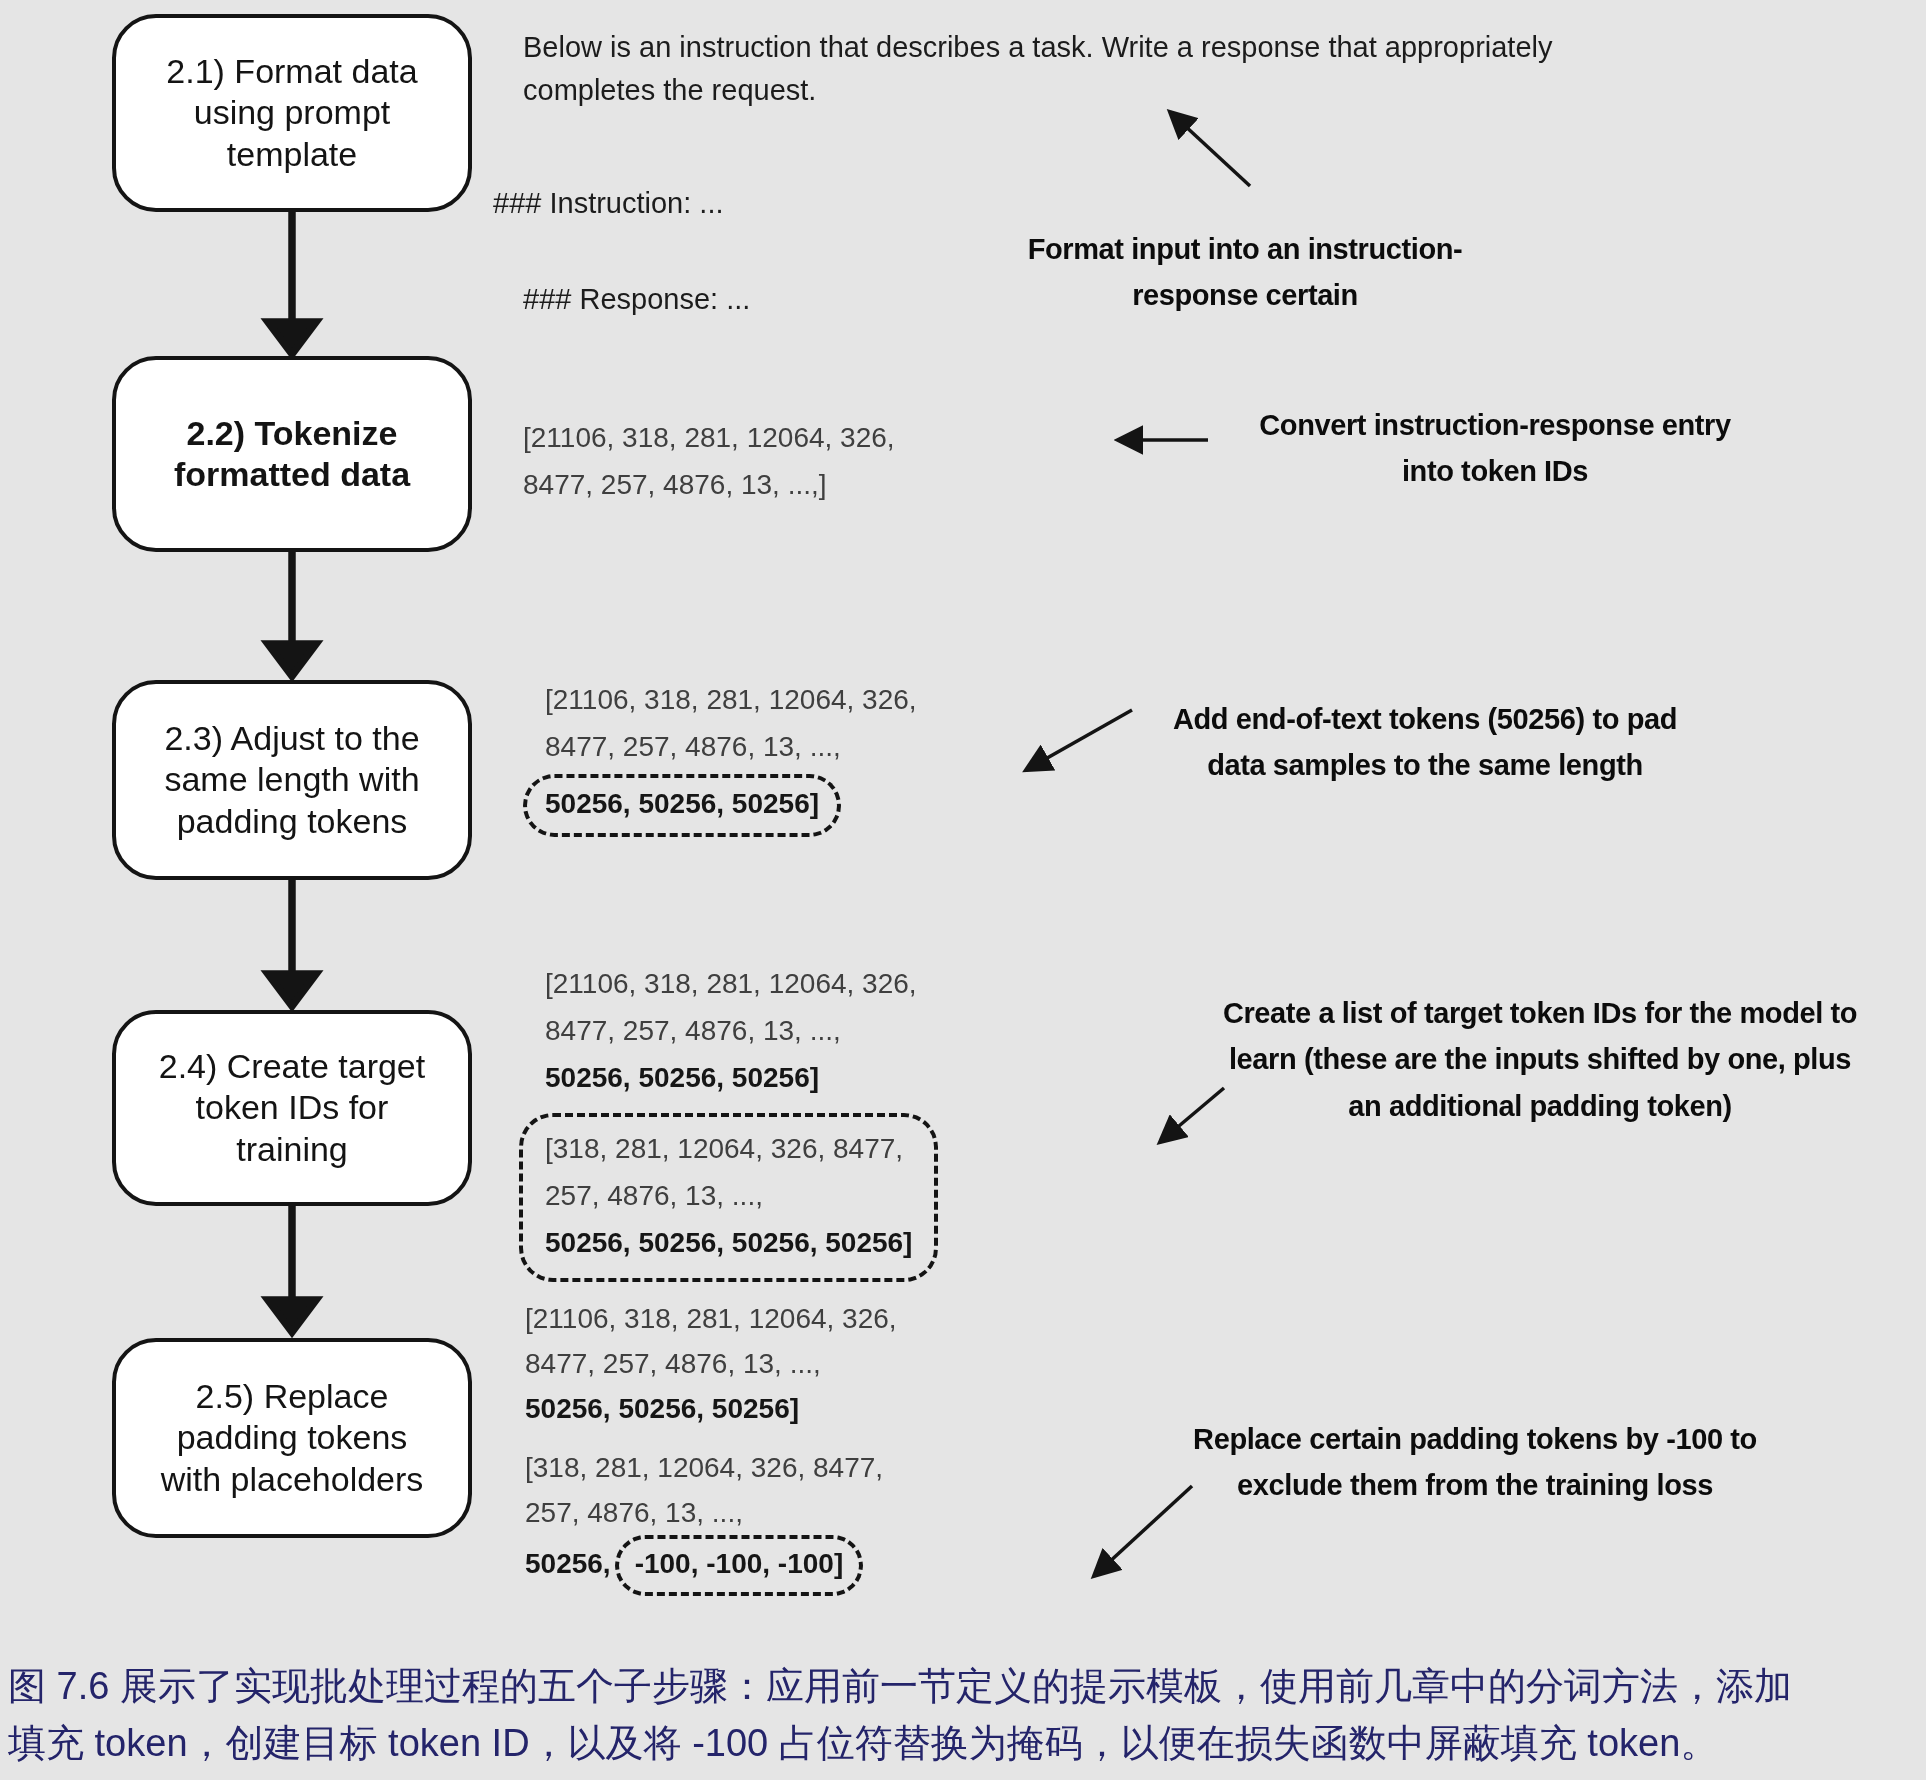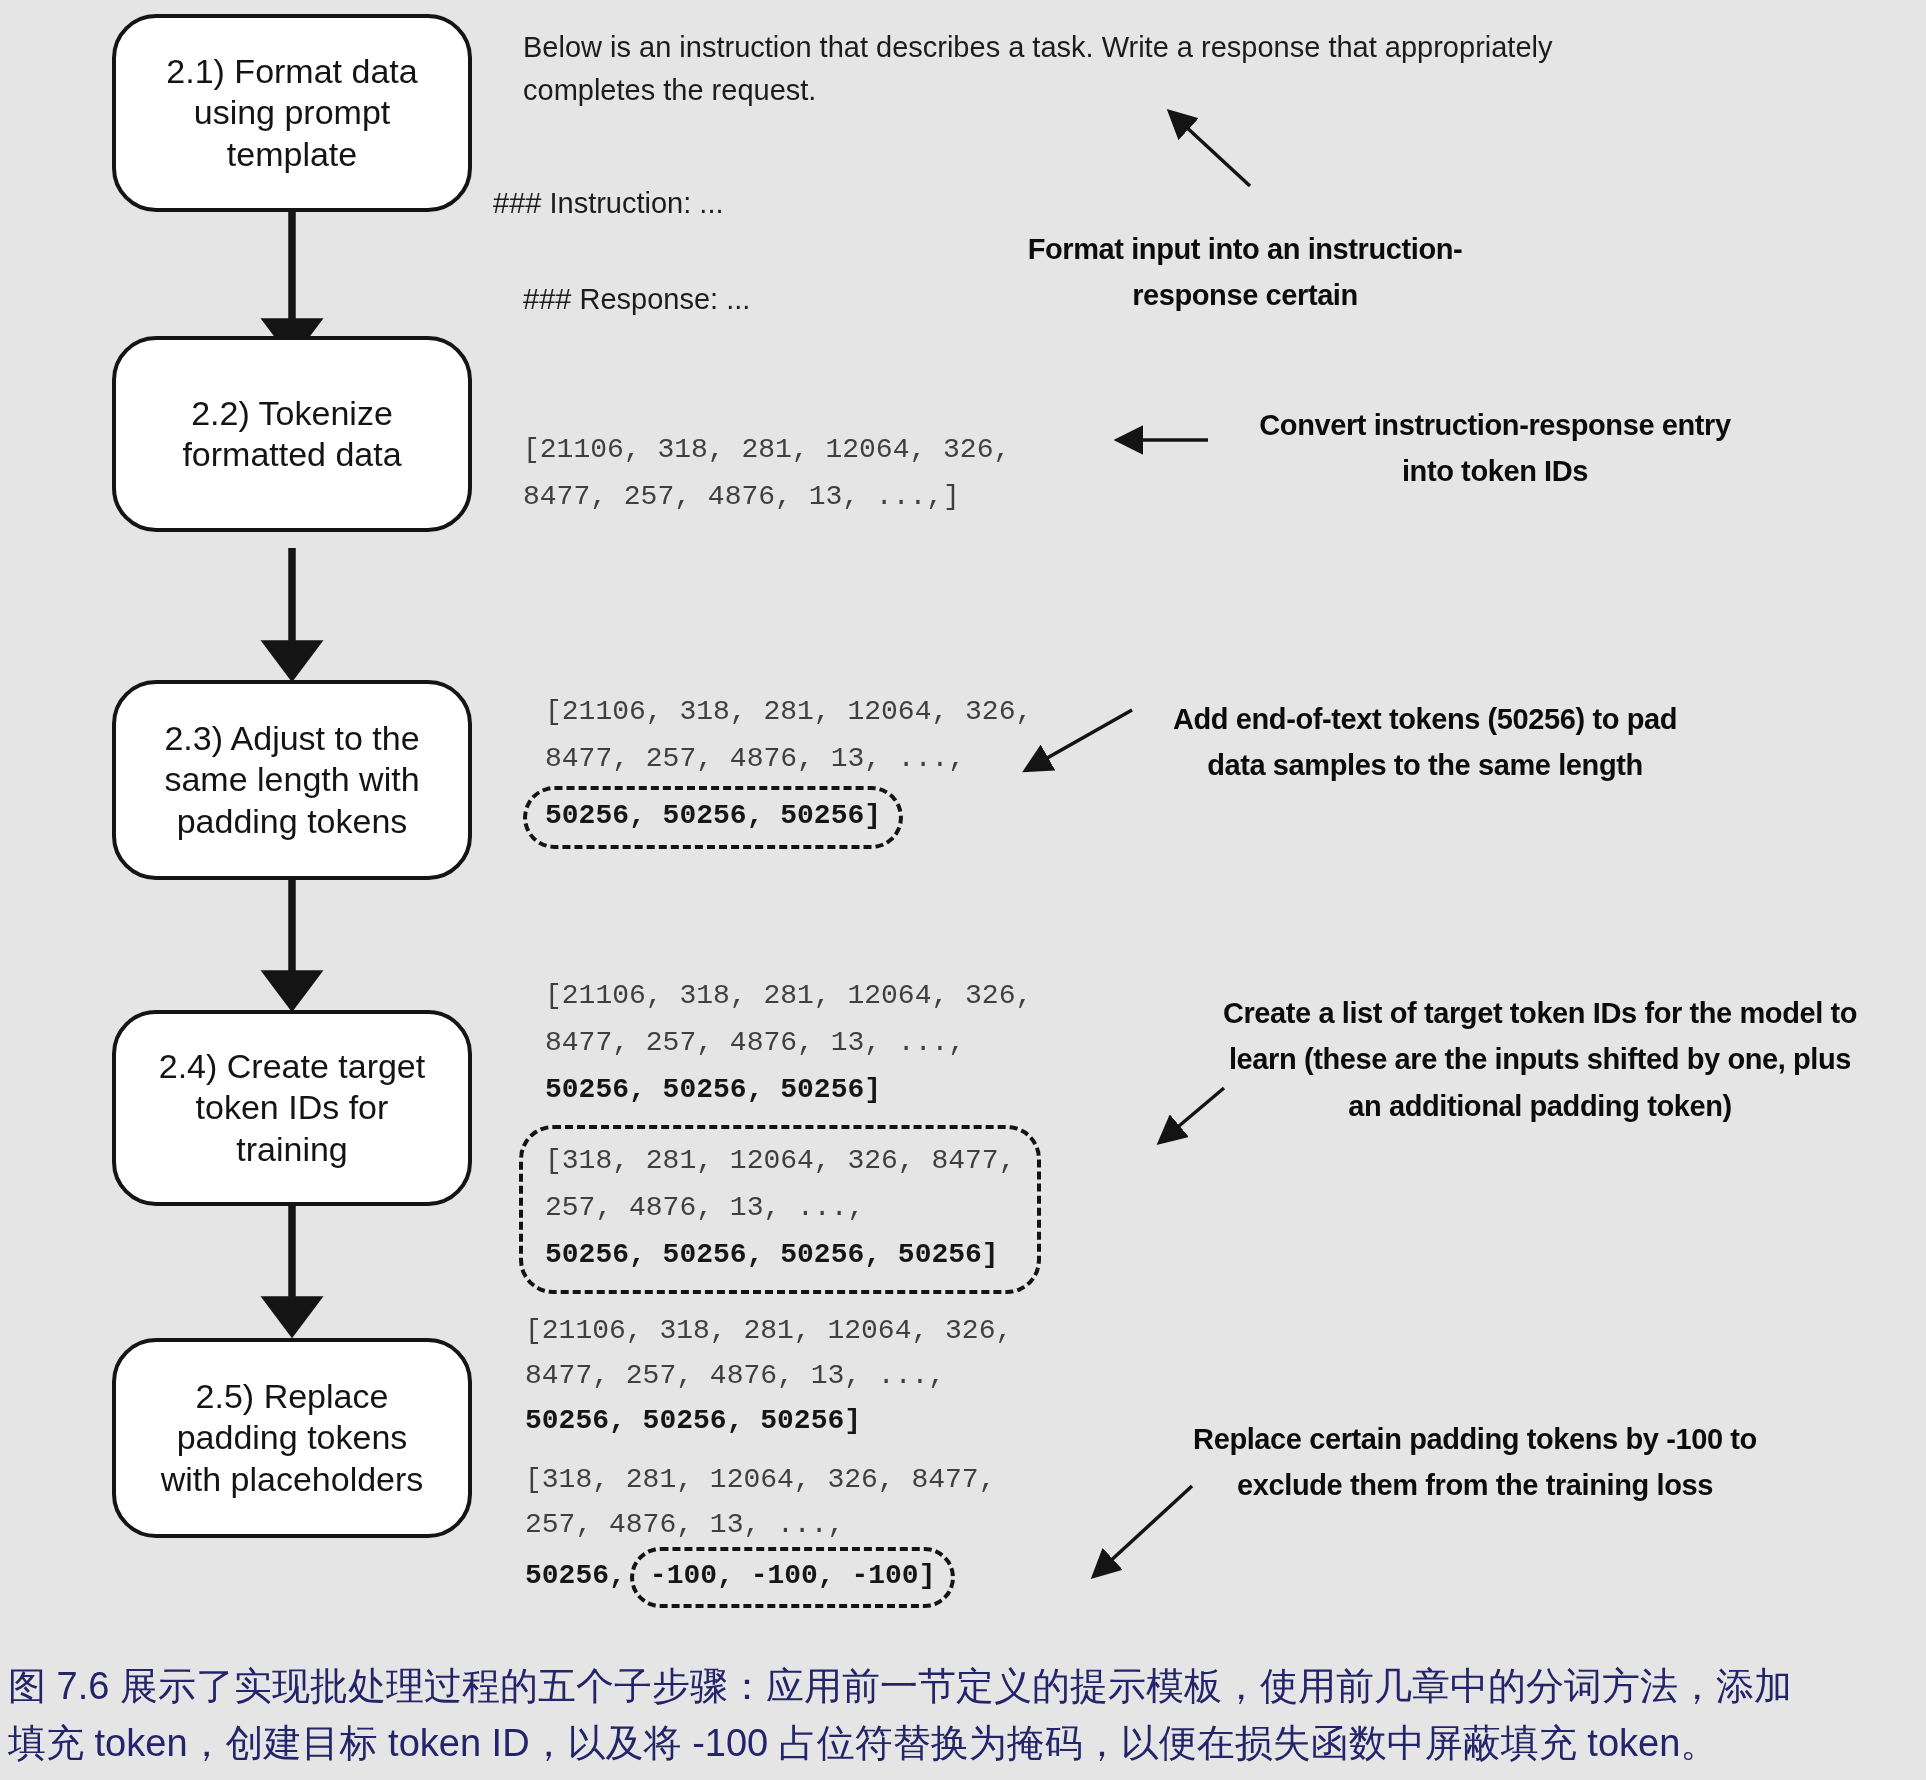--- a/index.html
+++ b/index.html
@@ -11,21 +11,21 @@
   
   .flow-box {
     position:absolute; left:112px; width:352px;
     border:4px solid #141414; border-radius:44px; background:#ffffff;
     display:flex; align-items:center; justify-content:center;
     text-align:center; font-size:34px; line-height:1.22;
     white-space:pre-line; color:#141414;
   }
   
   .prose { position:absolute; font-size:29px; line-height:43px; color:#1c1c1c; white-space:pre-line; }
-  .mono  { font-family:Liberation Mono, monospace; font-size:28px; line-height:47px; color:#3f3f3f;margin-top:12px; }
+  .mono  { font-family:Liberation Sans, sans-serif; font-size:28px; line-height:47px; color:#3f3f3f; }
   .mono .b, .mono-b { font-weight:bold; color:#161616; }
   .tok-block { position:absolute; }
   .pad-oval {
     display:inline-block; border:4px dashed #141414; border-radius:50px;
     padding:2px 18px 6px; margin-left:-22px; margin-top:4px;
   }
   .mask-oval {
     display:inline-block; border:4px dashed #141414; border-radius:50px;
     padding:2px 16px 6px; margin-left:4px;
   }
@@ -75,21 +75,21 @@
       <line x1="1224" y1="1088" x2="1160" y2="1142" marker-end="url(#ah)"></line>
       <line x1="1192" y1="1486" x2="1094" y2="1576" marker-end="url(#ah)"></line>
     </g>
   </svg>
 
   <div class="flow-box" style="top:14px; height:190px;">
     <span>2.1) Format data
 using prompt
 template</span>
   </div>
-  <div class="flow-box" style="top:336px; height:188px;">
+  <div class="flow-box" style="top:356px; height:188px;font-weight:bold;">
     <span>2.2) Tokenize
 formatted data</span>
   </div>
   <div class="flow-box" style="top:680px; height:192px;">
     <span>2.3) Adjust to the
 same length with
 padding tokens</span>
   </div>
   <div class="flow-box" style="top:1010px; height:188px;">
     <span>2.4) Create target

